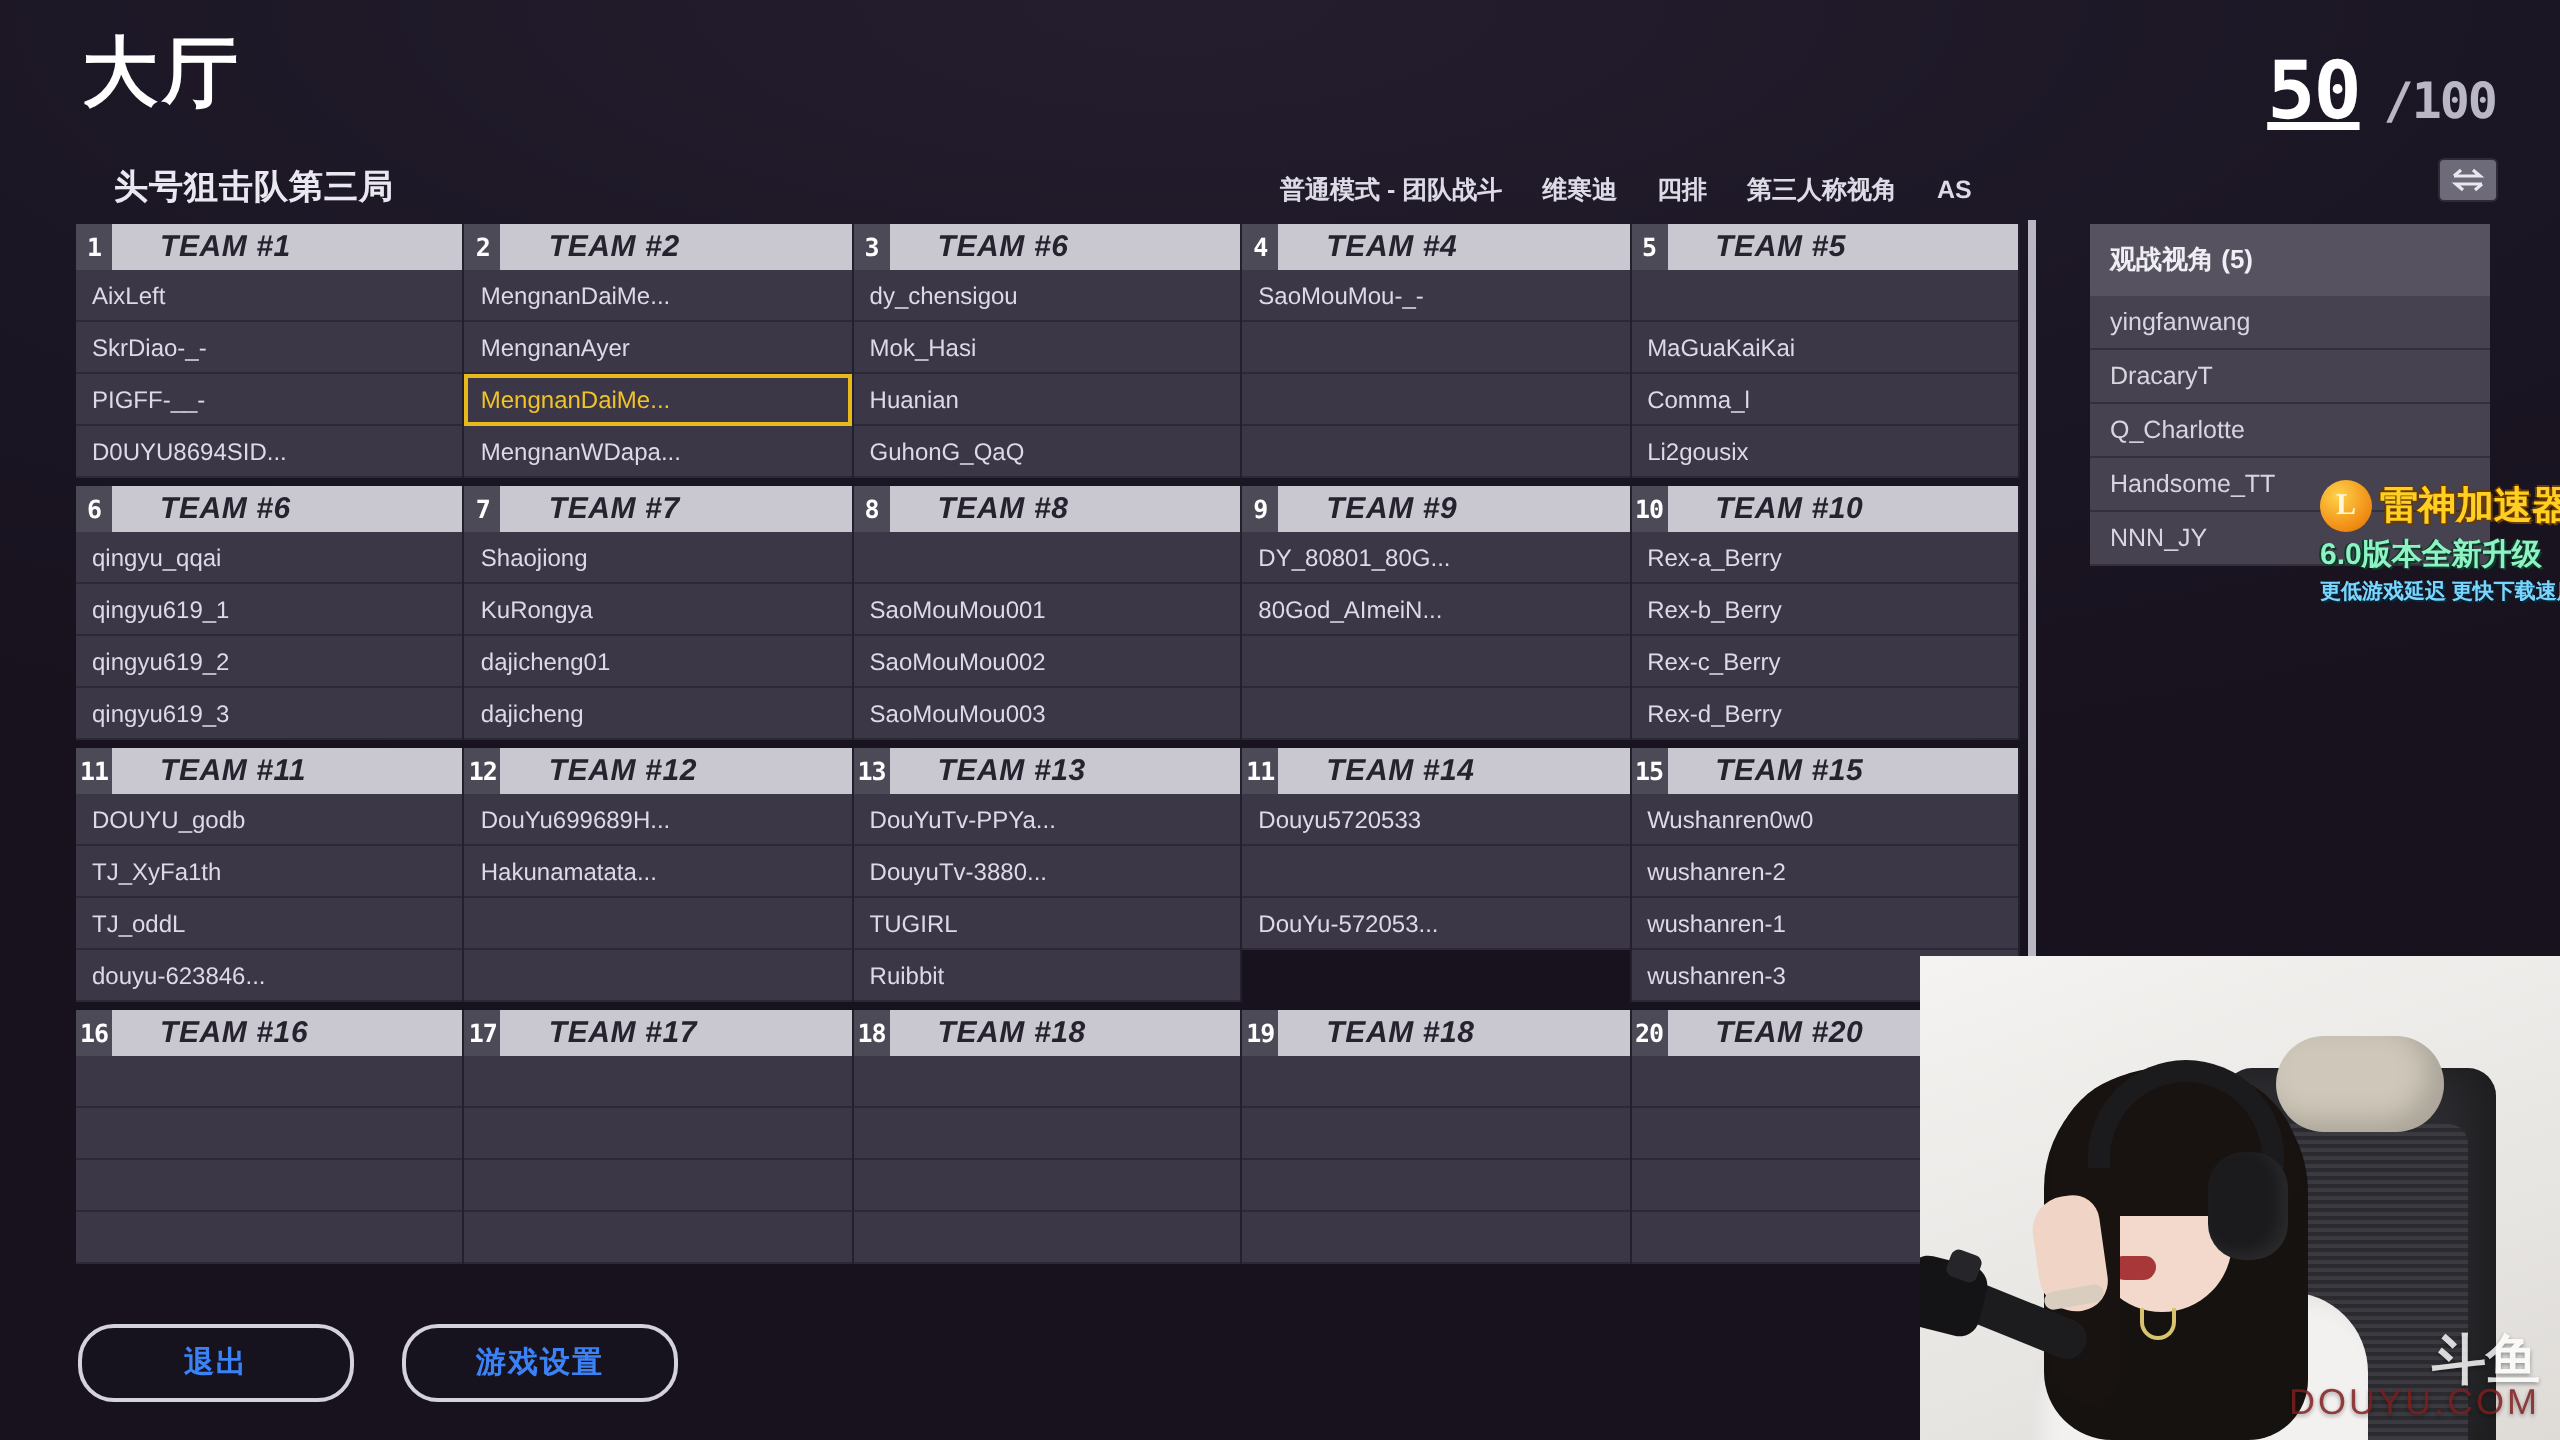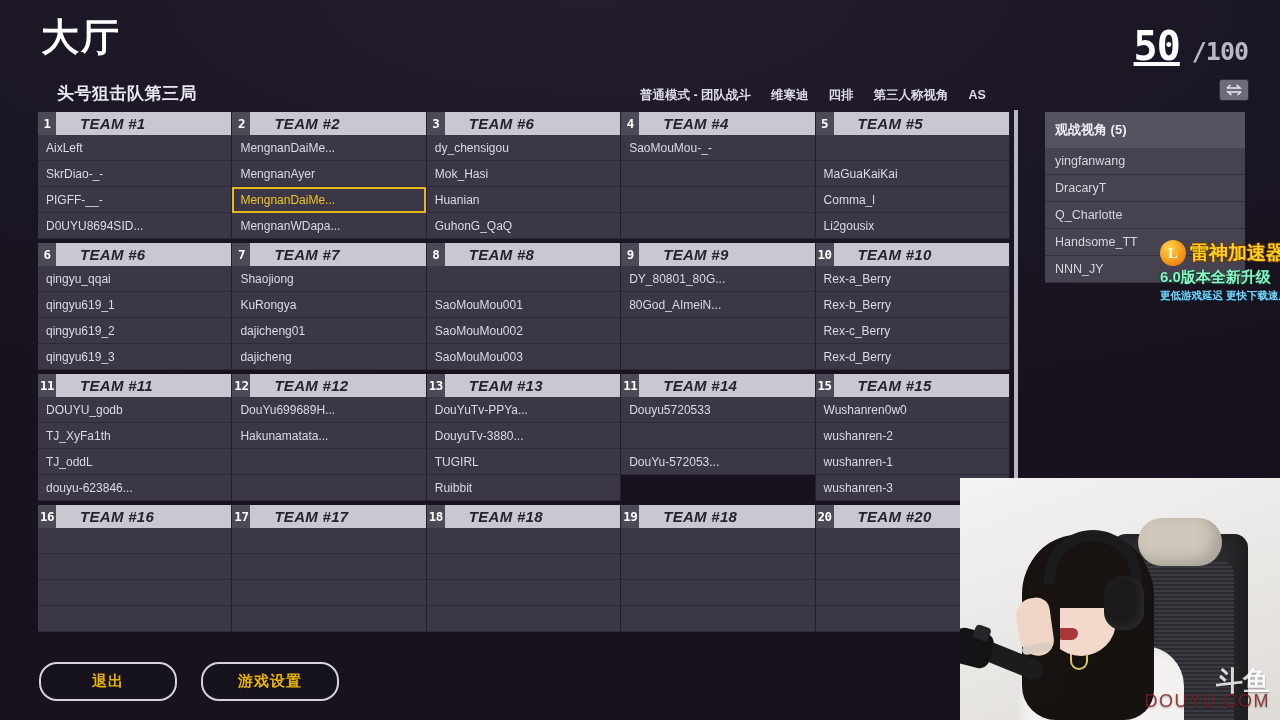--- a/index.html
+++ b/index.html
@@ -148,21 +148,21 @@
     margin-top:2px;font-size:10.5px;font-weight:700;color:#79d7ff;
     text-shadow:1px 1px 0 #06293d;text-align:left;
   }
 
   
   .btn-bar{position:absolute;left:39px;bottom:19px;display:flex;gap:24px;}
   .pill{
     width:134px;height:35px;border-radius:18px;
     border:2px solid #d4d2dc;background:#17131e;
     display:flex;align-items:center;justify-content:center;
-    font-size:15px;font-weight:700;color:#eab308;letter-spacing:1px;
+    font-size:15px;font-weight:700;color:#3b82f6;letter-spacing:1px;
   }
 
   
   .cam{
     position:absolute;left:960px;top:478px;width:320px;height:242px;
     overflow:hidden;background:#efefee;
   }
   .cam .wall{position:absolute;inset:0;background:linear-gradient(160deg,#f4f3f1 0%,#e8e6e3 60%,#dedbd7 100%);}
   .cam .chair-back{
     position:absolute;left:152px;top:56px;width:136px;height:186px;

